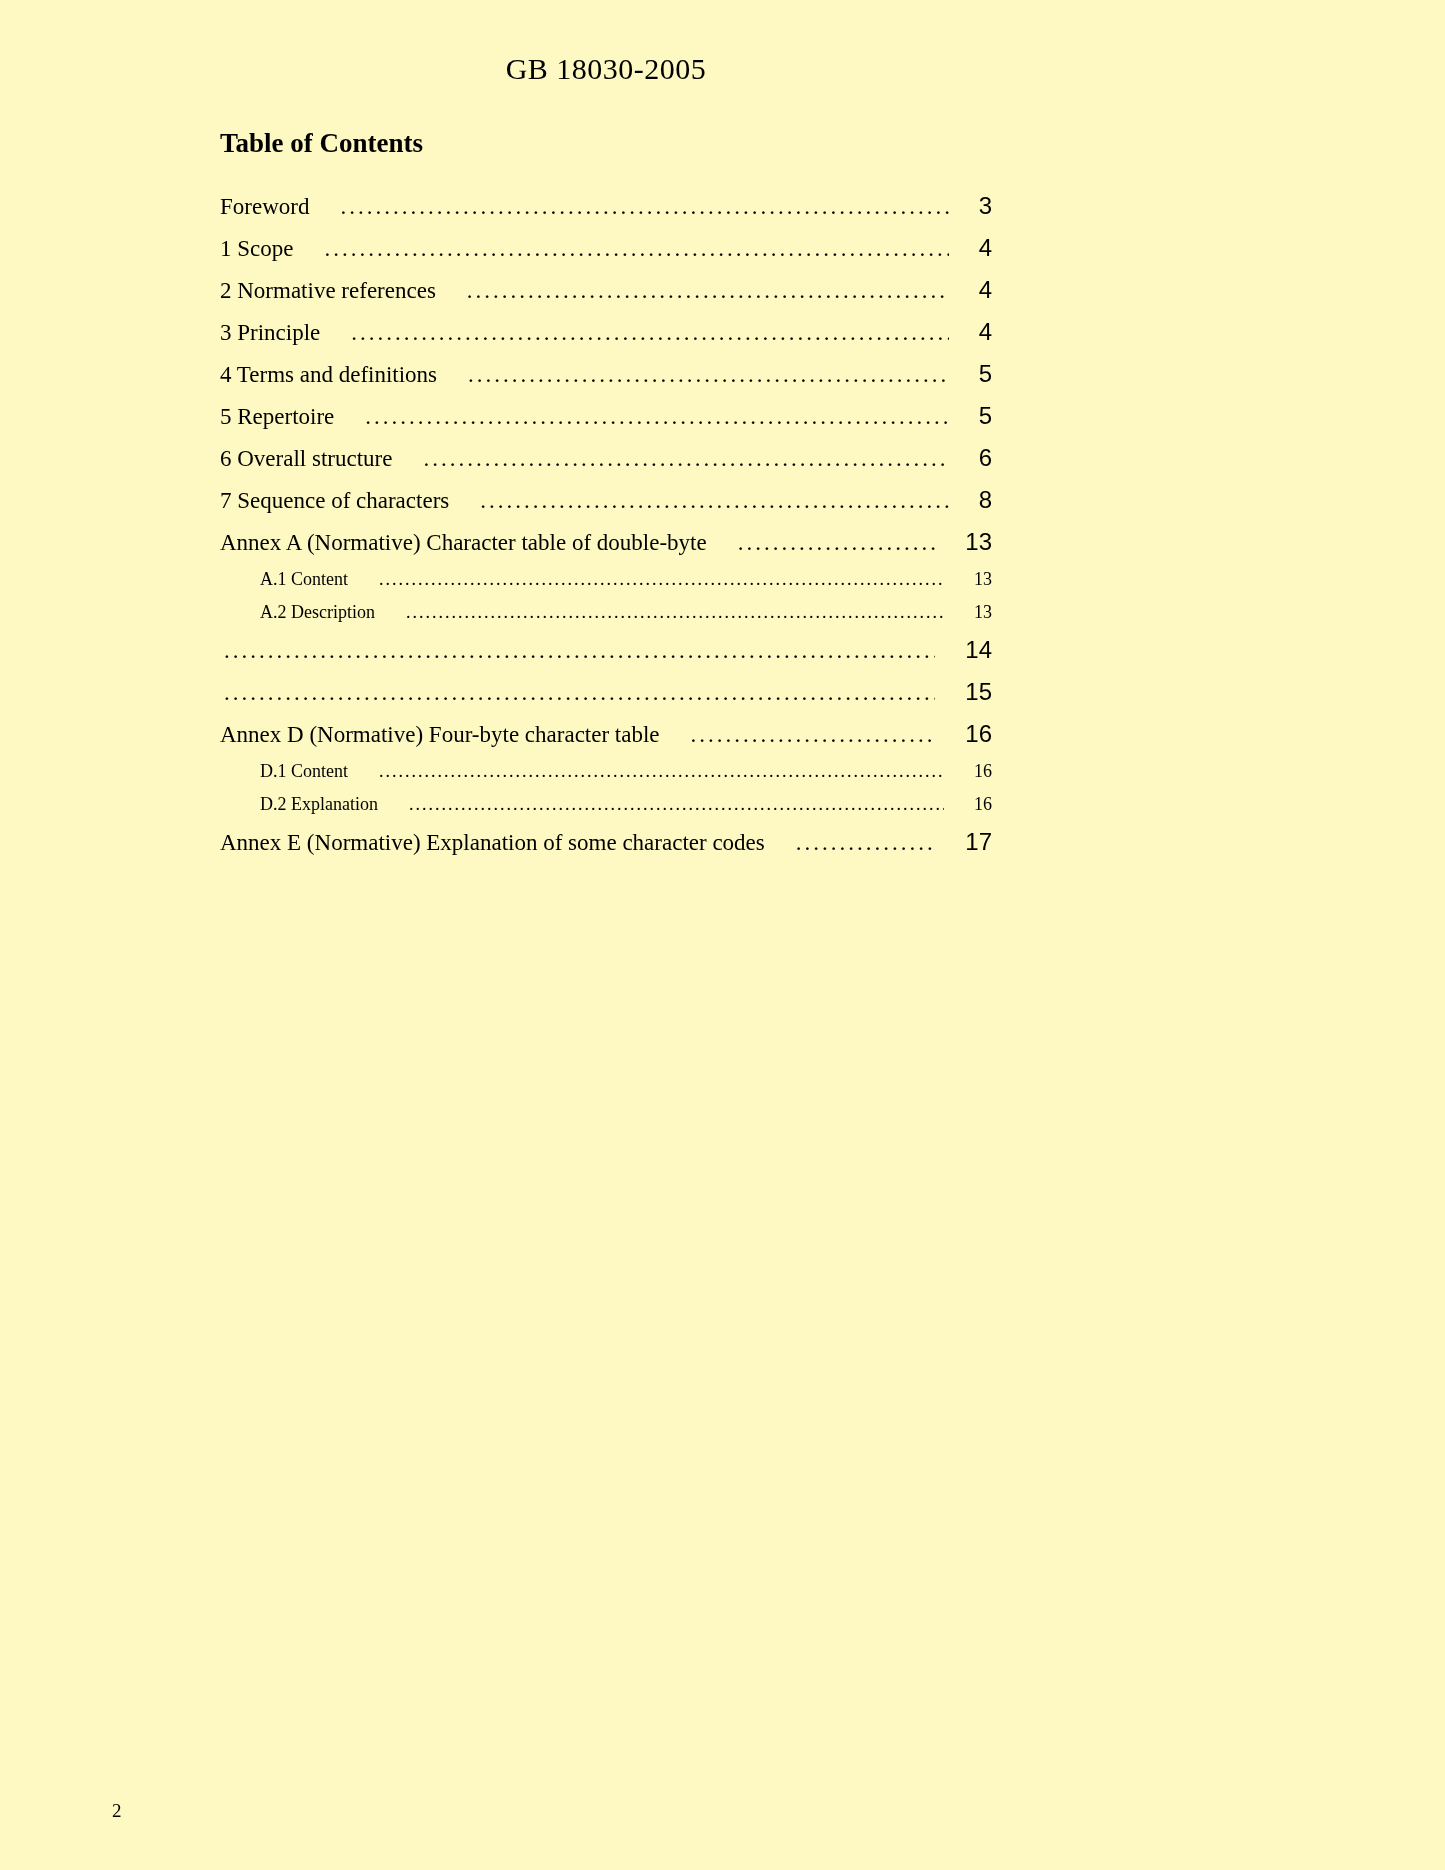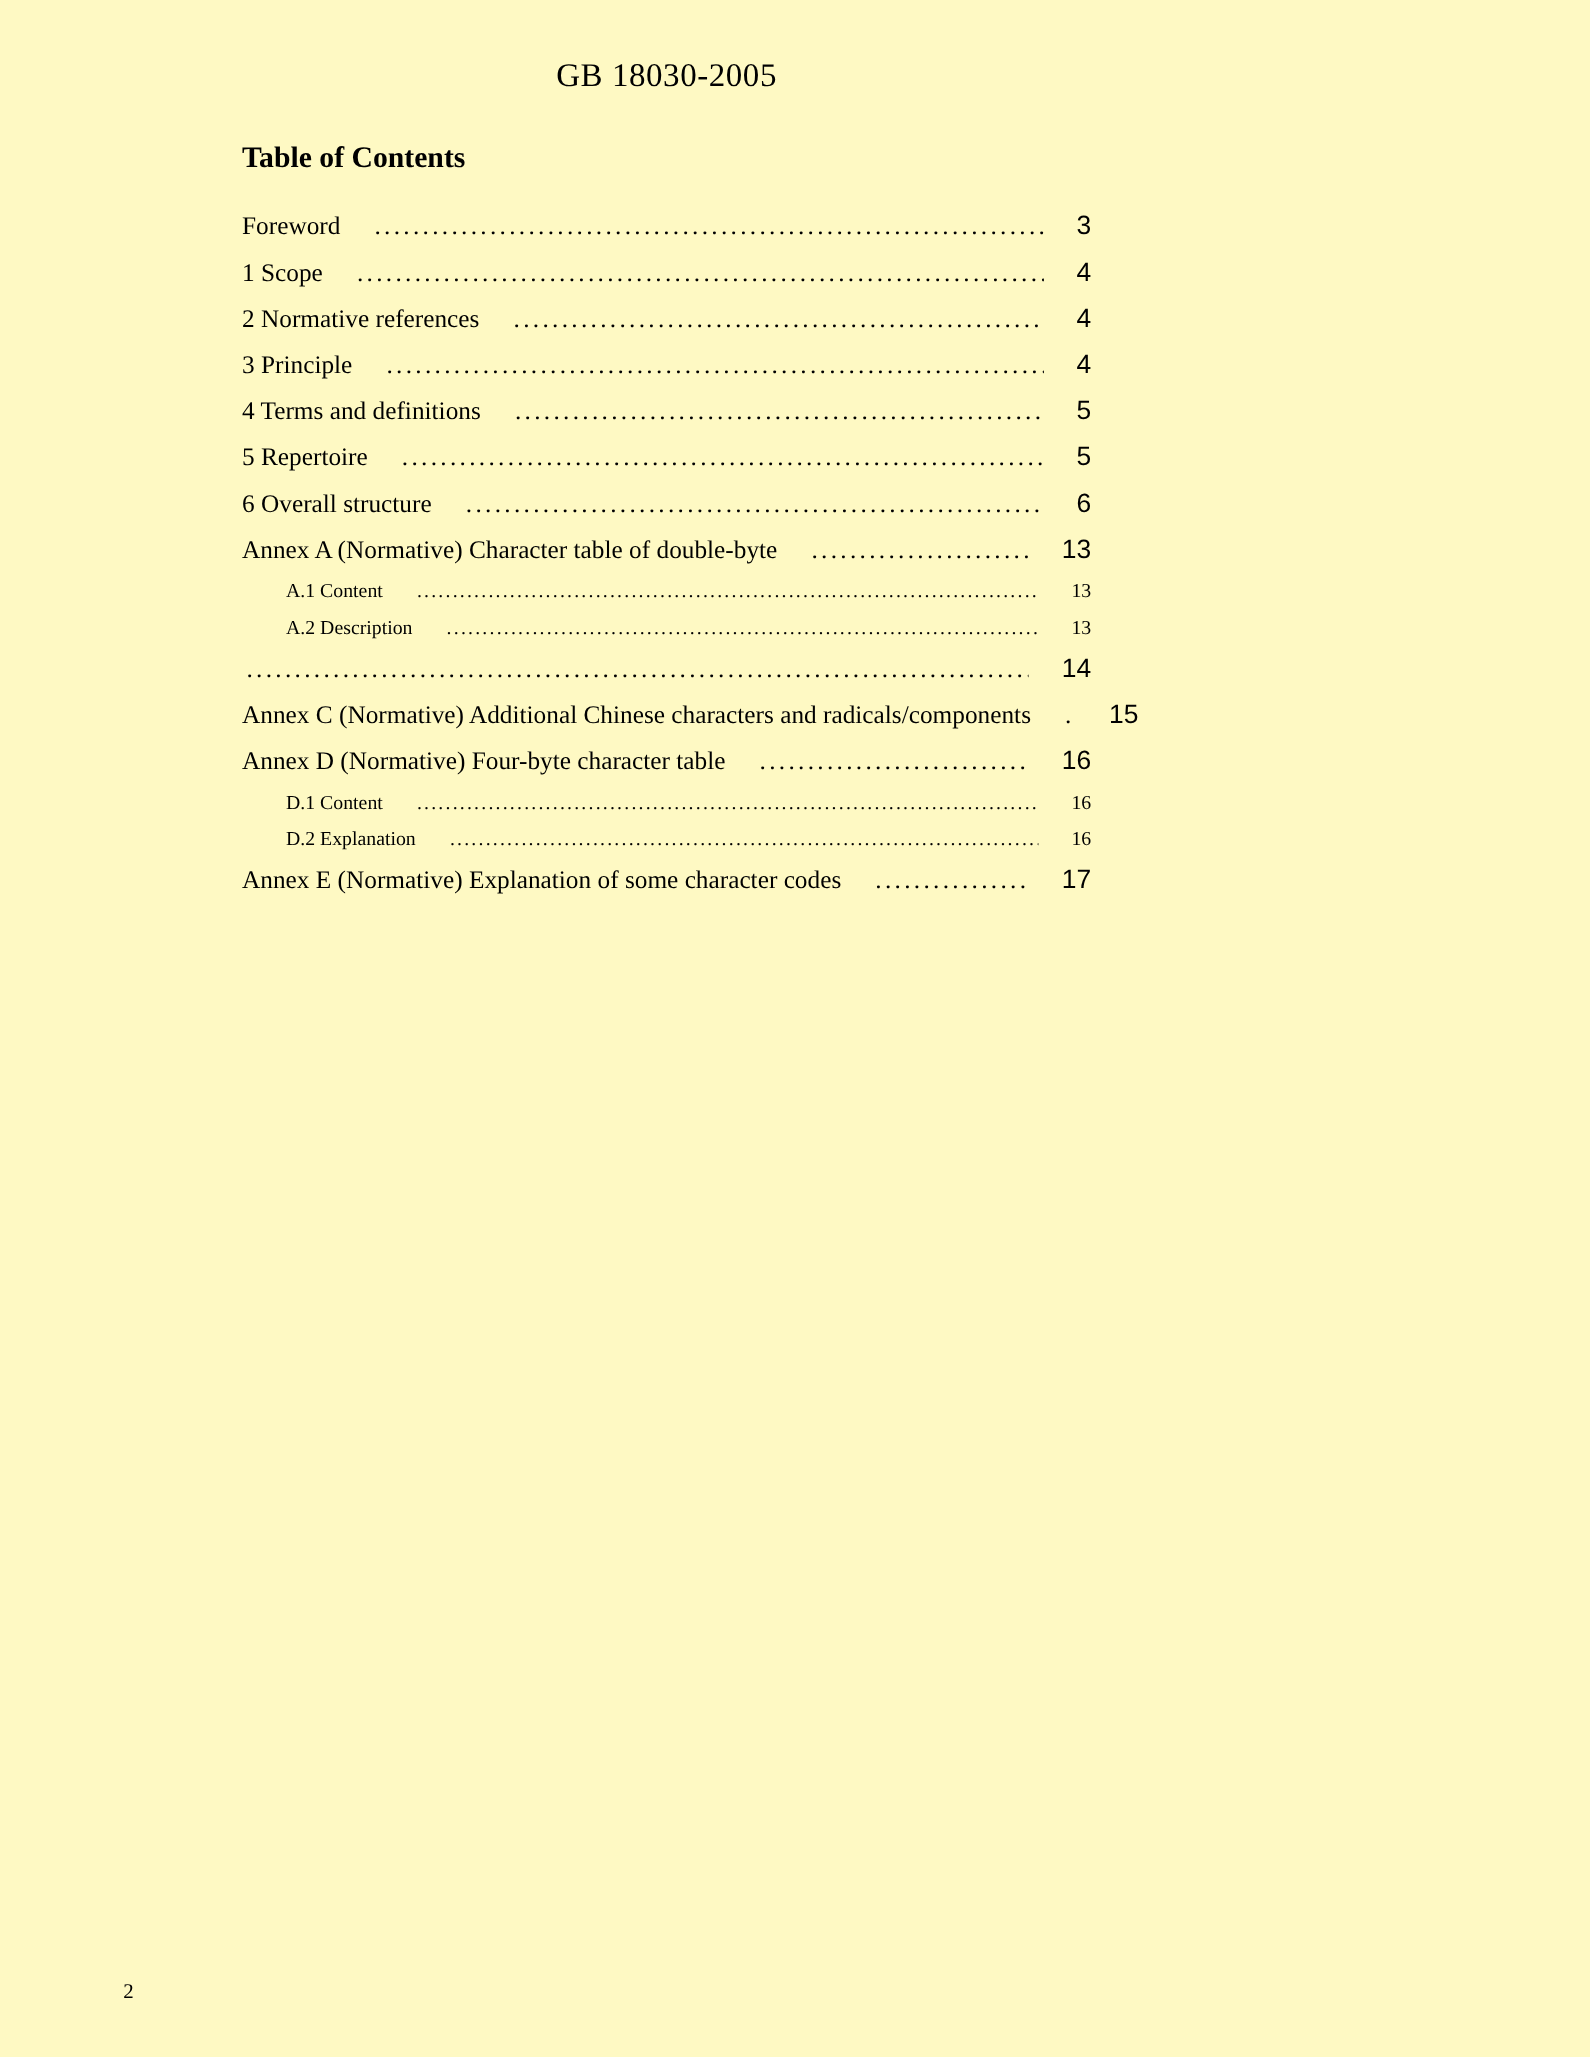--- a/index.html
+++ b/index.html
@@ -123,40 +123,44 @@
           <span class="toc-label">5 Repertoire</span>
           <span class="toc-dots"></span>
           <span class="toc-page">5</span>
         </div>
         <div class="toc-row level-0">
           <span class="toc-label">6 Overall structure</span>
           <span class="toc-dots"></span>
           <span class="toc-page">6</span>
         </div>
         <div class="toc-row level-0">
+          <span class="toc-label">7 Sequence of characters</span>
+          <span class="toc-dots"></span>
+          <span class="toc-page">8</span>
+        </div>
+        <div class="toc-row level-0">
           <span class="toc-label">Annex A (Normative) Character table of double-byte</span>
           <span class="toc-dots"></span>
           <span class="toc-page">13</span>
         </div>
         <div class="toc-row level-1">
           <span class="toc-label">A.1 Content</span>
           <span class="toc-dots"></span>
           <span class="toc-page">13</span>
         </div>
         <div class="toc-row level-1">
           <span class="toc-label">A.2 Description</span>
           <span class="toc-dots"></span>
           <span class="toc-page">13</span>
         </div>
         <div class="toc-row level-0">
           <span class="toc-dots"></span>
           <span class="toc-page">14</span>
         </div>
         <div class="toc-row level-0">
-          <span class="toc-label">Annex C (Normative) Additional Chinese characters and radicals/components</span>
           <span class="toc-dots"></span>
           <span class="toc-page">15</span>
         </div>
         <div class="toc-row level-0">
           <span class="toc-label">Annex D (Normative) Four-byte character table</span>
           <span class="toc-dots"></span>
           <span class="toc-page">16</span>
         </div>
         <div class="toc-row level-1">
           <span class="toc-label">D.1 Content</span>

